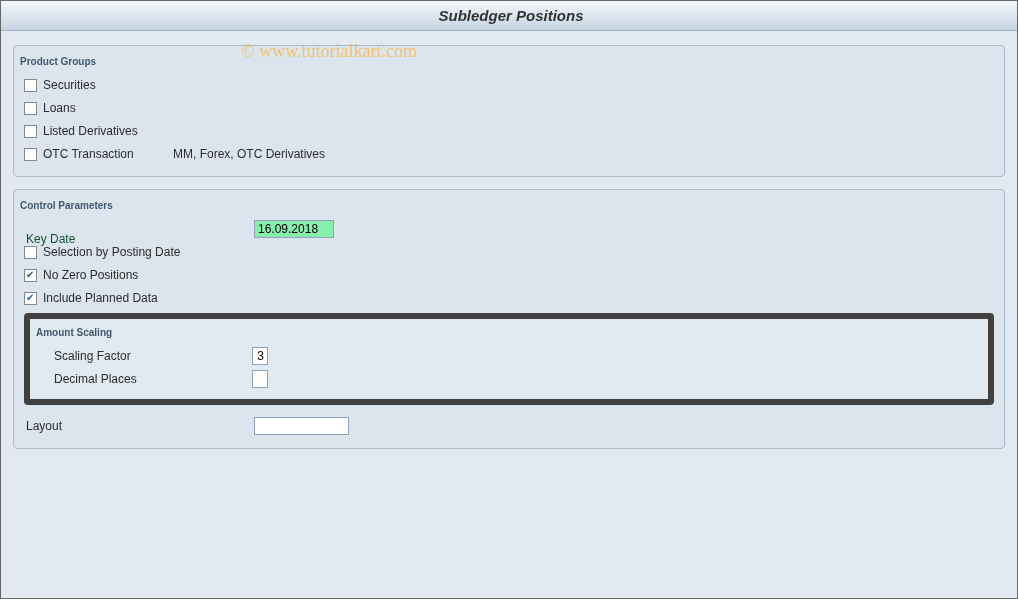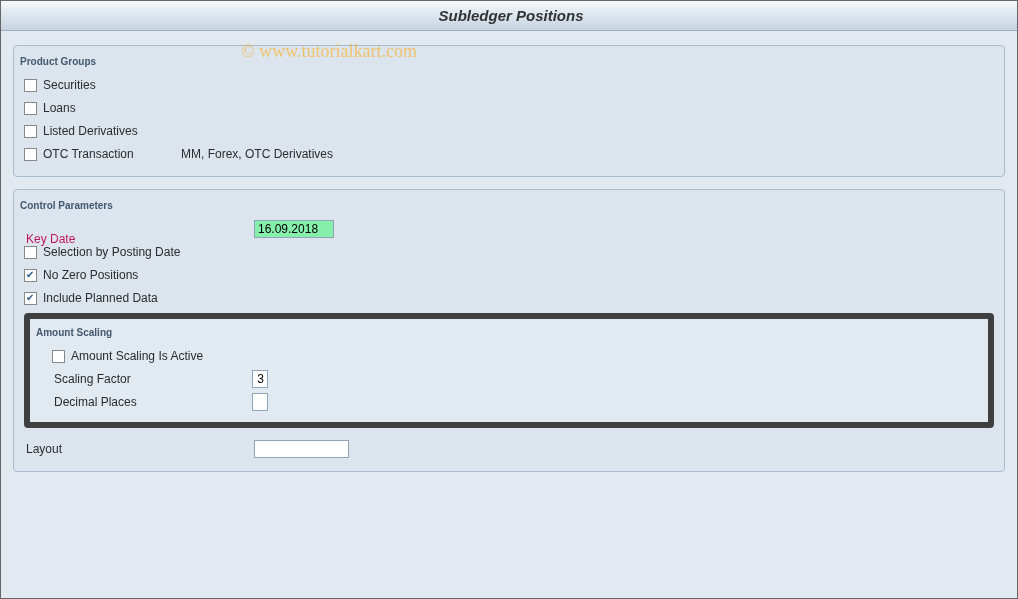--- a/index.html
+++ b/index.html
@@ -92,27 +92,27 @@
       color: #2c2c2c;
       padding-left: 2px;
     }
     .label-col {
       width: 200px;
       color: #2c2c2c;
       padding-left: 2px;
     }
     .label-col2 {
       width: 230px;
-      color: #be185d;
+      color: #14532d;
       padding-left: 2px;
       margin-top: 19px;
     }
     .secondary-text {
       color: #2c2c2c;
-      margin-left: 20px;
+      margin-left: 12px;
     }
     .text-input {
       border: 1px solid #8fa4ba;
       background: #fff;
       height: 18px;
       padding: 1px 3px;
       font-size: 12px;
       font-family: inherit;
     }
     .date-input { width: 80px; background: #86efac; }
@@ -175,24 +175,20 @@
     <div class="row">
       <span class="checkbox checked"></span>
       <span class="label-text">Include Planned Data</span>
     </div>
 
     
     <div class="inner-fieldset">
       <div class="fieldset-title">Amount Scaling</div>
 
       <div class="inner-indent">
-        <div class="row">
-          <span class="checkbox"></span>
-          <span class="label-text">Amount Scaling Is Active</span>
-        </div>
         <div class="row">
           <span class="label-col">Scaling Factor</span>
           <input type="text" class="text-input small-num" value="3" style="">
         </div>
         <div class="row">
           <span class="label-col">Decimal Places</span>
           <input type="text" class="text-input small-num" value="" style="">
         </div>
       </div>
     </div>

